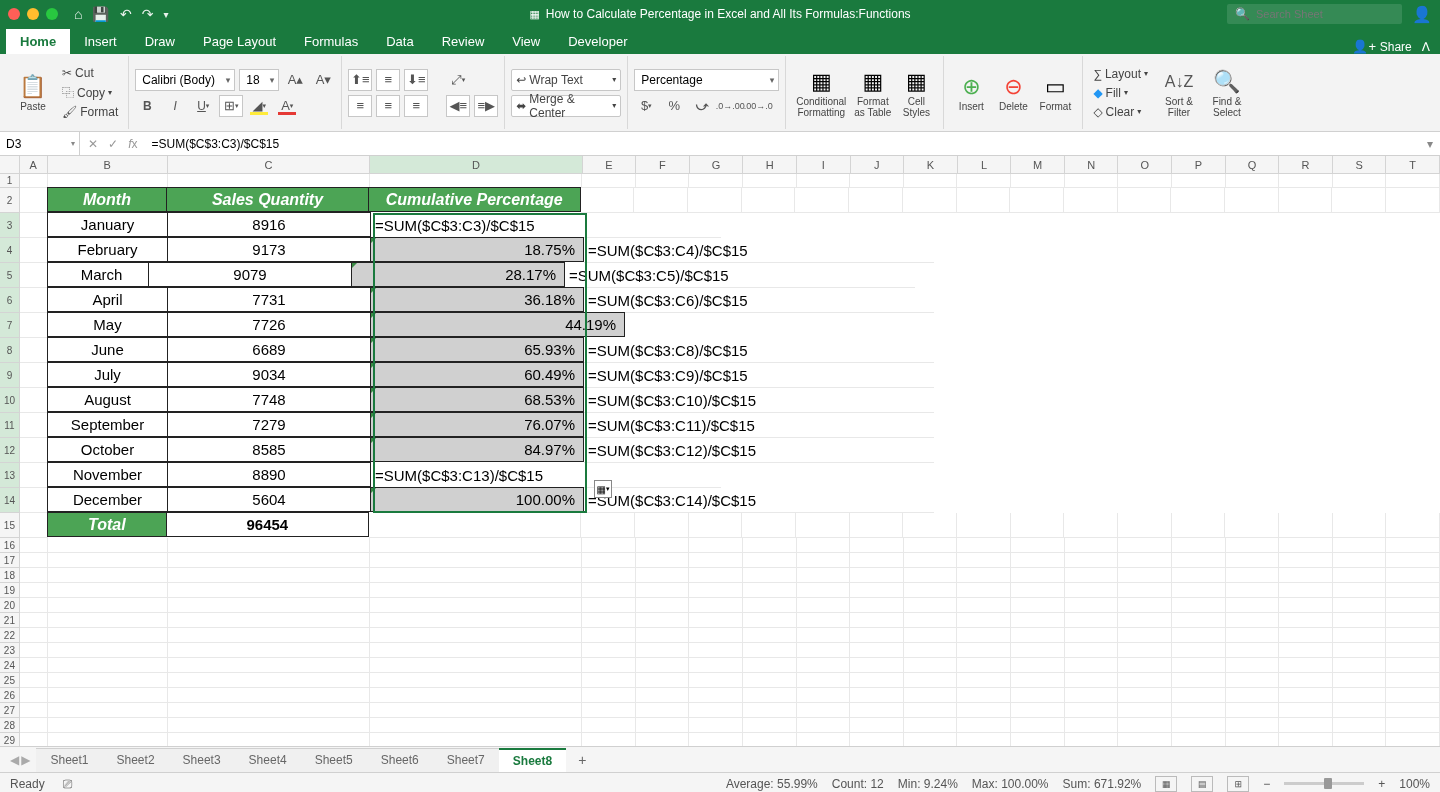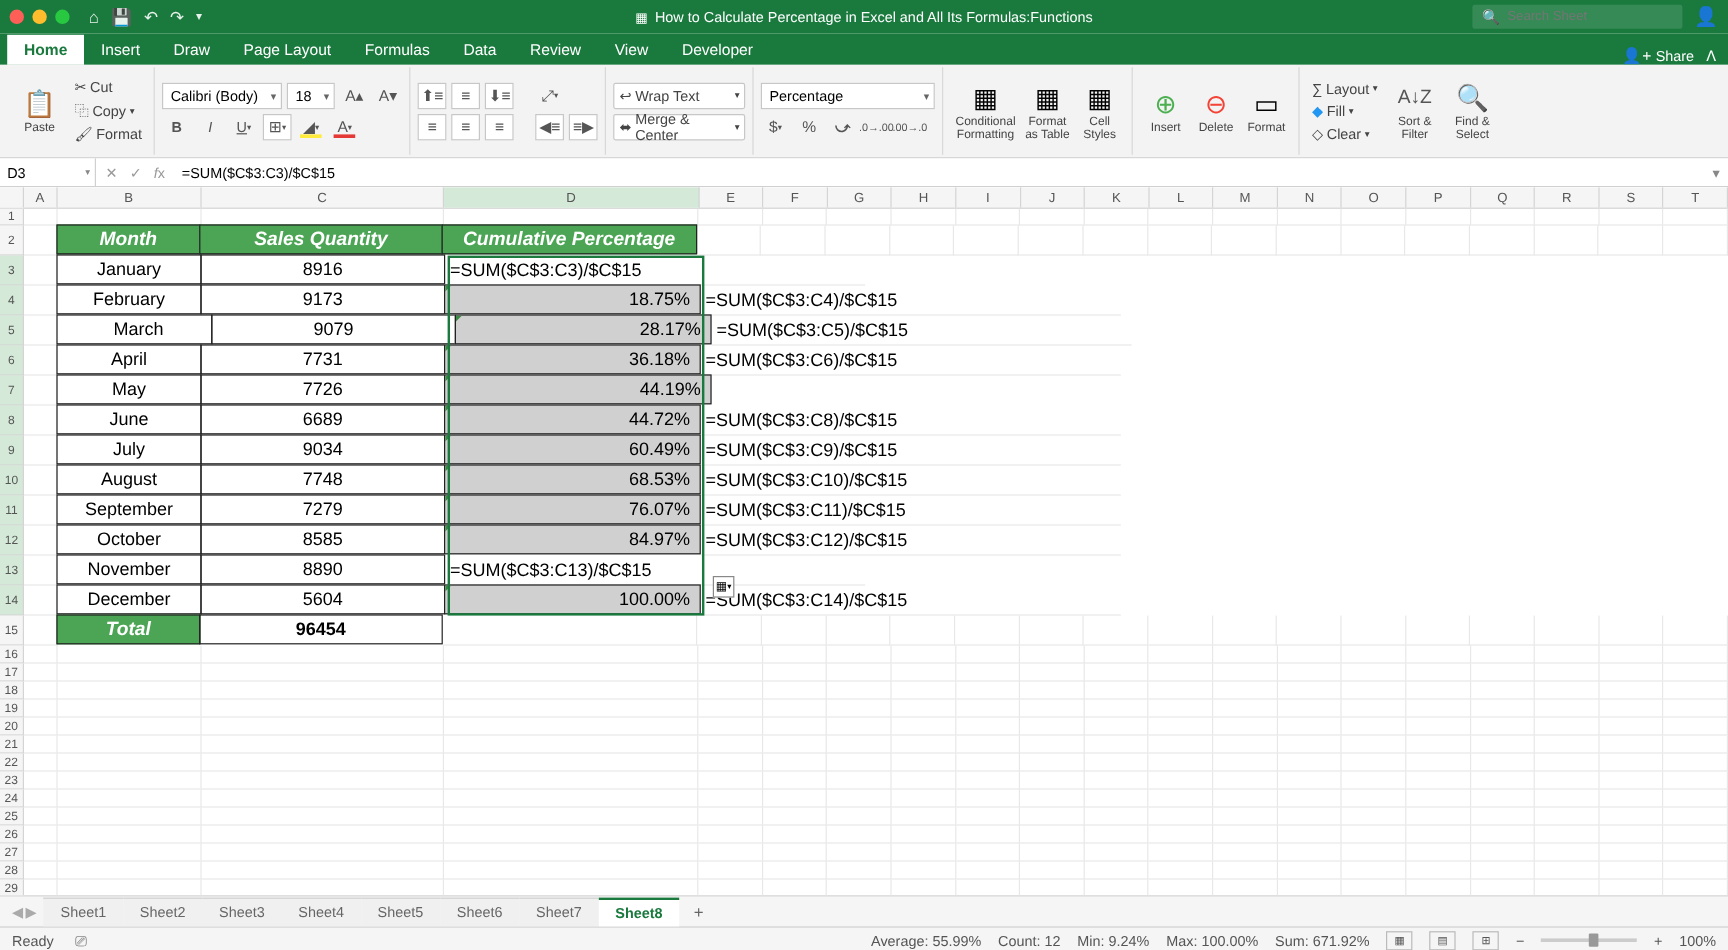--- a/index.html
+++ b/index.html
@@ -361,46 +361,46 @@
         <div class="rh seld" style="height: 25px;">4</div>
         <div class="cell " style="width: 28px;"></div>
         <div class="cell datacell ctr" style="width: 121px;">February</div>
         <div class="cell datacell ctr" style="width: 204px;">9173</div>
         <div class="cell datacell rt mark selrange" style="width: 214px;">18.75%</div>
         <div class="cell formulatxt" style="width: 350px; border-right: none; border-bottom: 1px solid rgb(232, 232, 232);">=SUM($C$3:C4)/$C$15</div>
       </div>
       <div class="row" style="height: 25px;">
         <div class="rh seld" style="height: 25px;">5</div>
         <div class="cell " style="width: 28px;"></div>
-        <div class="cell datacell ctr" style="width: 130px; padding-left: 15px;">March</div>
+        <div class="cell datacell ctr" style="width: 102px; padding-left: 15px;">March</div>
         <div class="cell datacell ctr" style="width: 204px;">9079</div>
         <div class="cell datacell rt mark selrange" style="width: 214px;">28.17%</div>
         <div class="cell formulatxt" style="width: 350px; border-right: none; border-bottom: 1px solid rgb(232, 232, 232);">=SUM($C$3:C5)/$C$15</div>
       </div>
       <div class="row" style="height: 25px;">
         <div class="rh seld" style="height: 25px;">6</div>
         <div class="cell " style="width: 28px;"></div>
         <div class="cell datacell ctr" style="width: 121px;">April</div>
         <div class="cell datacell ctr" style="width: 204px;">7731</div>
         <div class="cell datacell rt mark selrange" style="width: 214px;">36.18%</div>
         <div class="cell formulatxt" style="width: 350px; border-right: none; border-bottom: 1px solid rgb(232, 232, 232);">=SUM($C$3:C6)/$C$15</div>
       </div>
       <div class="row" style="height: 25px;">
         <div class="rh seld" style="height: 25px;">7</div>
         <div class="cell " style="width: 28px;"></div>
         <div class="cell datacell ctr" style="width: 121px;">May</div>
         <div class="cell datacell ctr" style="width: 204px;">7726</div>
-        <div class="cell datacell rt mark selrange" style="width: 223px; text-align: right;">44.19%</div>
+        <div class="cell datacell rt mark selrange" style="width: 255px; text-align: right;">44.19%</div>
       </div>
       <div class="row" style="height: 25px;">
         <div class="rh seld" style="height: 25px;">8</div>
         <div class="cell " style="width: 28px;"></div>
         <div class="cell datacell ctr" style="width: 121px;">June</div>
         <div class="cell datacell ctr" style="width: 204px;">6689</div>
-        <div class="cell datacell rt mark selrange" style="width: 214px;">44.72%</div>
+        <div class="cell datacell rt mark selrange" style="width: 214px;">65.93%</div>
         <div class="cell formulatxt" style="width: 350px; border-right: none; border-bottom: 1px solid rgb(232, 232, 232);">=SUM($C$3:C8)/$C$15</div>
       </div>
       <div class="row" style="height: 25px;">
         <div class="rh seld" style="height: 25px;">9</div>
         <div class="cell " style="width: 28px;"></div>
         <div class="cell datacell ctr" style="width: 121px;">July</div>
         <div class="cell datacell ctr" style="width: 204px;">9034</div>
         <div class="cell datacell rt mark selrange" style="width: 214px;">60.49%</div>
         <div class="cell formulatxt" style="width: 350px; border-right: none; border-bottom: 1px solid rgb(232, 232, 232);">=SUM($C$3:C9)/$C$15</div>
       </div>

